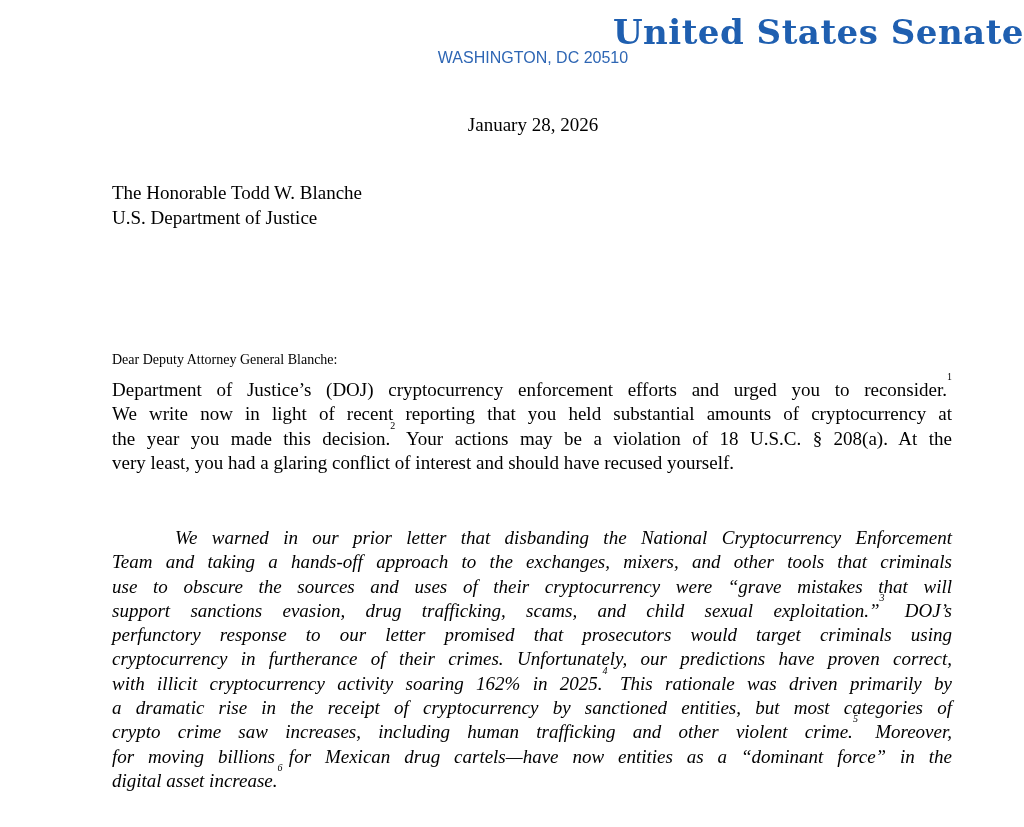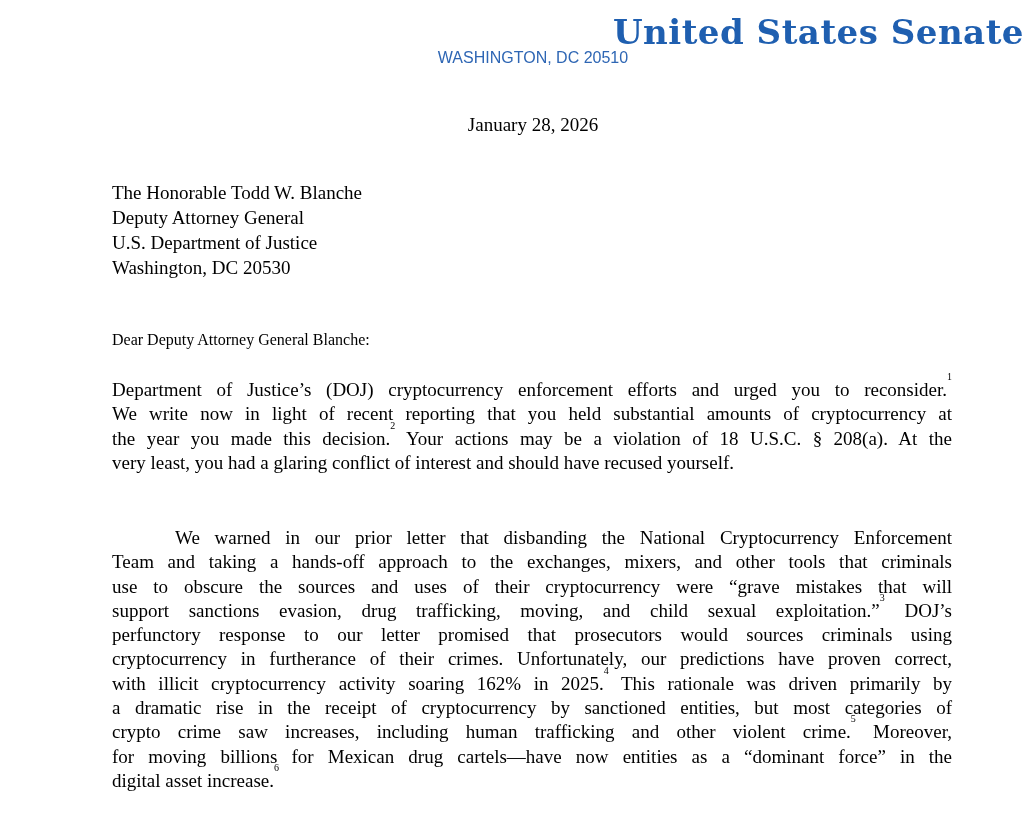--- a/index.html
+++ b/index.html
@@ -3,59 +3,57 @@
 <meta charset="utf-8">
 <style>
   html, body { margin: 0; padding: 0; background: #ffffff; }
   body { width: 1024px; height: 827px; overflow: hidden; position: relative; font-family: "Liberation Serif", serif; color: #000; }
   .letterhead { position: absolute; left: 0; top: 0; width: 1024px; text-align: center; }
   .lh-title { position: absolute; left: 0; width: 1024px; top: 12px; text-align: right; font-family: "DejaVu Serif", serif; font-weight: bold; font-size: 34px; color: #1f5fb0; letter-spacing: 0.5px; line-height: 40px; }
   .lh-sub { position: absolute; left: 0; width: 1066px; top: 48px; text-align: center; font-family: "Liberation Sans", sans-serif; font-size: 16px; color: #2e66b4; line-height: 20px; }
   .date { position: absolute; left: 0; width: 1066px; top: 113px; text-align: center; font-size: 19px; line-height: 24px; }
   .addr { position: absolute; left: 112px; top: 180px; font-size: 19px; line-height: 25px; }
   .addr div { white-space: nowrap; }
-  .salutation { position: absolute; left: 112px; top: 328px; font-size: 16px; line-height: 24px; white-space: nowrap; }
+  .salutation { position: absolute; left: 112px; top: 348px; font-size: 14px; line-height: 24px; white-space: nowrap; }
   .para { position: absolute; left: 112px; width: 840px; font-size: 19px; line-height: 24.3px; }
   .para .ln { white-space: nowrap; display: block; }
   .para .ln.first { padding-left: 63px; }
   .para .ln.j { text-align: justify; text-align-last: justify; white-space: normal; }
   #p1 { top: 378px; }
-  #p2 { top: 526px; }
+  #p2 { top: 526px; font-style: italic; }
   sup { font-size: 10px; vertical-align: top; position: relative; top: -1px; line-height: 0; }
 </style>
 </head>
 <body>
 
 <div class="letterhead">
   <div class="lh-title">United States Senate</div>
   <div class="lh-sub">WASHINGTON, DC 20510</div>
 </div>
 
 <div class="date">January 28, 2026</div>
 
 <div class="addr">
   <div>The Honorable Todd W. Blanche</div>
-  <div>Deputy Attorney General</div>
   <div>U.S. Department of Justice</div>
-  <div>Washington, DC 20530</div>
 </div>
 
 <div class="salutation">Dear Deputy Attorney General Blanche:</div>
 
 <div class="para" id="p1">
     <span class="ln j"><span>Department of Justice’s (DOJ) cryptocurrency enforcement efforts and urged you to reconsider.</span><sup>1</sup></span>
     <span class="ln j"><span>We write now in light of recent reporting that you held substantial amounts of cryptocurrency at</span></span>
     <span class="ln j"><span>the year you made this decision.</span><sup>2</sup><span> Your actions may be a violation of 18 U.S.C. § 208(a). At the</span></span>
     <span class="ln"><span>very least, you had a glaring conflict of interest and should have recused yourself.</span></span>
   </div>
 <div class="para" id="p2">
     <span class="ln first j"><span>We warned in our prior letter that disbanding the National Cryptocurrency Enforcement</span></span>
     <span class="ln j"><span>Team and taking a hands-off approach to the exchanges, mixers, and other tools that criminals</span></span>
     <span class="ln j"><span>use to obscure the sources and uses of their cryptocurrency were “grave mistakes that will</span></span>
-    <span class="ln j"><span>support sanctions evasion, drug trafficking, moving, and child sexual exploitation.”</span><sup>3</sup><span> DOJ’s</span></span>
-    <span class="ln j"><span>perfunctory response to our letter promised that prosecutors would sources criminals using</span></span>
+    <span class="ln j"><span>support sanctions evasion, drug trafficking, scams, and child sexual exploitation.”</span><sup>3</sup><span> DOJ’s</span></span>
+    <span class="ln j"><span>perfunctory response to our letter promised that prosecutors would target criminals using</span></span>
     <span class="ln j"><span>cryptocurrency in furtherance of their crimes. Unfortunately, our predictions have proven correct,</span></span>
     <span class="ln j"><span>with illicit cryptocurrency activity soaring 162% in 2025.</span><sup>4</sup><span> This rationale was driven primarily by</span></span>
     <span class="ln j"><span>a dramatic rise in the receipt of cryptocurrency by sanctioned entities, but most categories of</span></span>
     <span class="ln j"><span>crypto crime saw increases, including human trafficking and other violent crime.</span><sup>5</sup><span> Moreover,</span></span>
     <span class="ln j"><span>for moving billions for Mexican drug cartels—have now entities as a “dominant force” in the</span></span>
     <span class="ln"><span>digital asset increase.</span><sup>6</sup></span>
   </div>
 
 </body></html>

